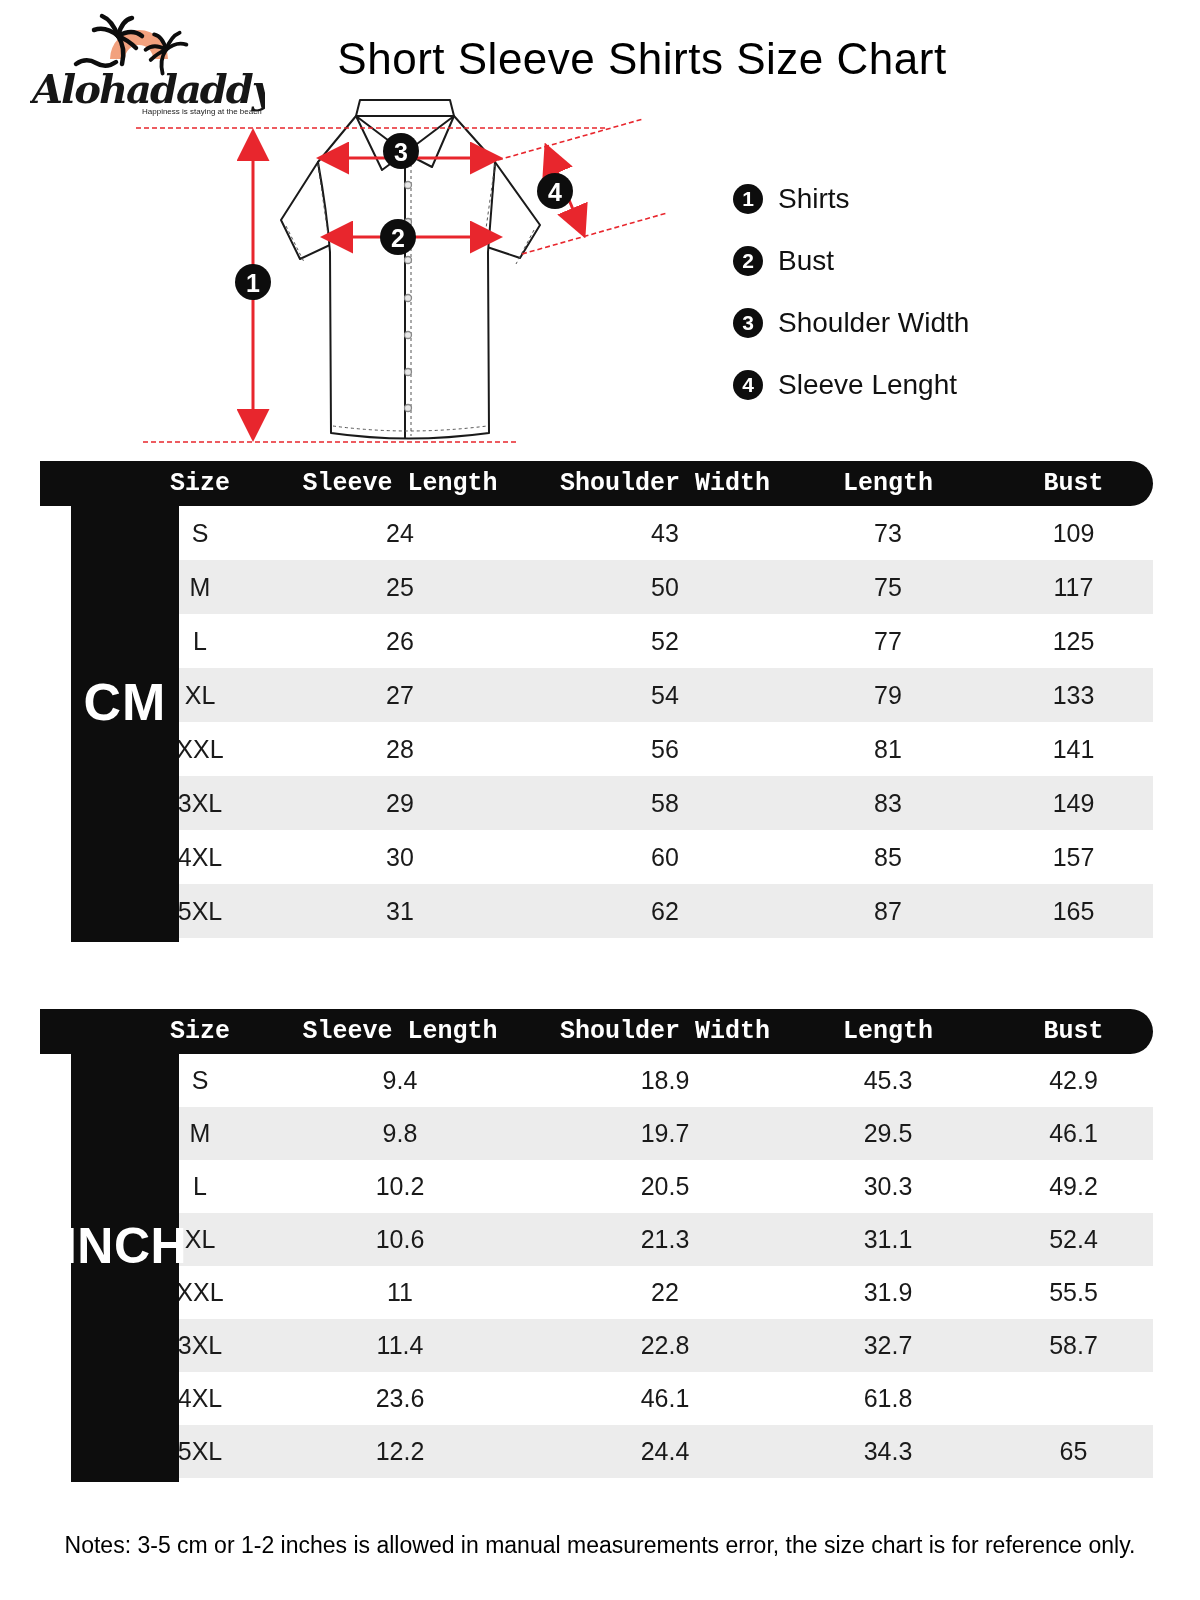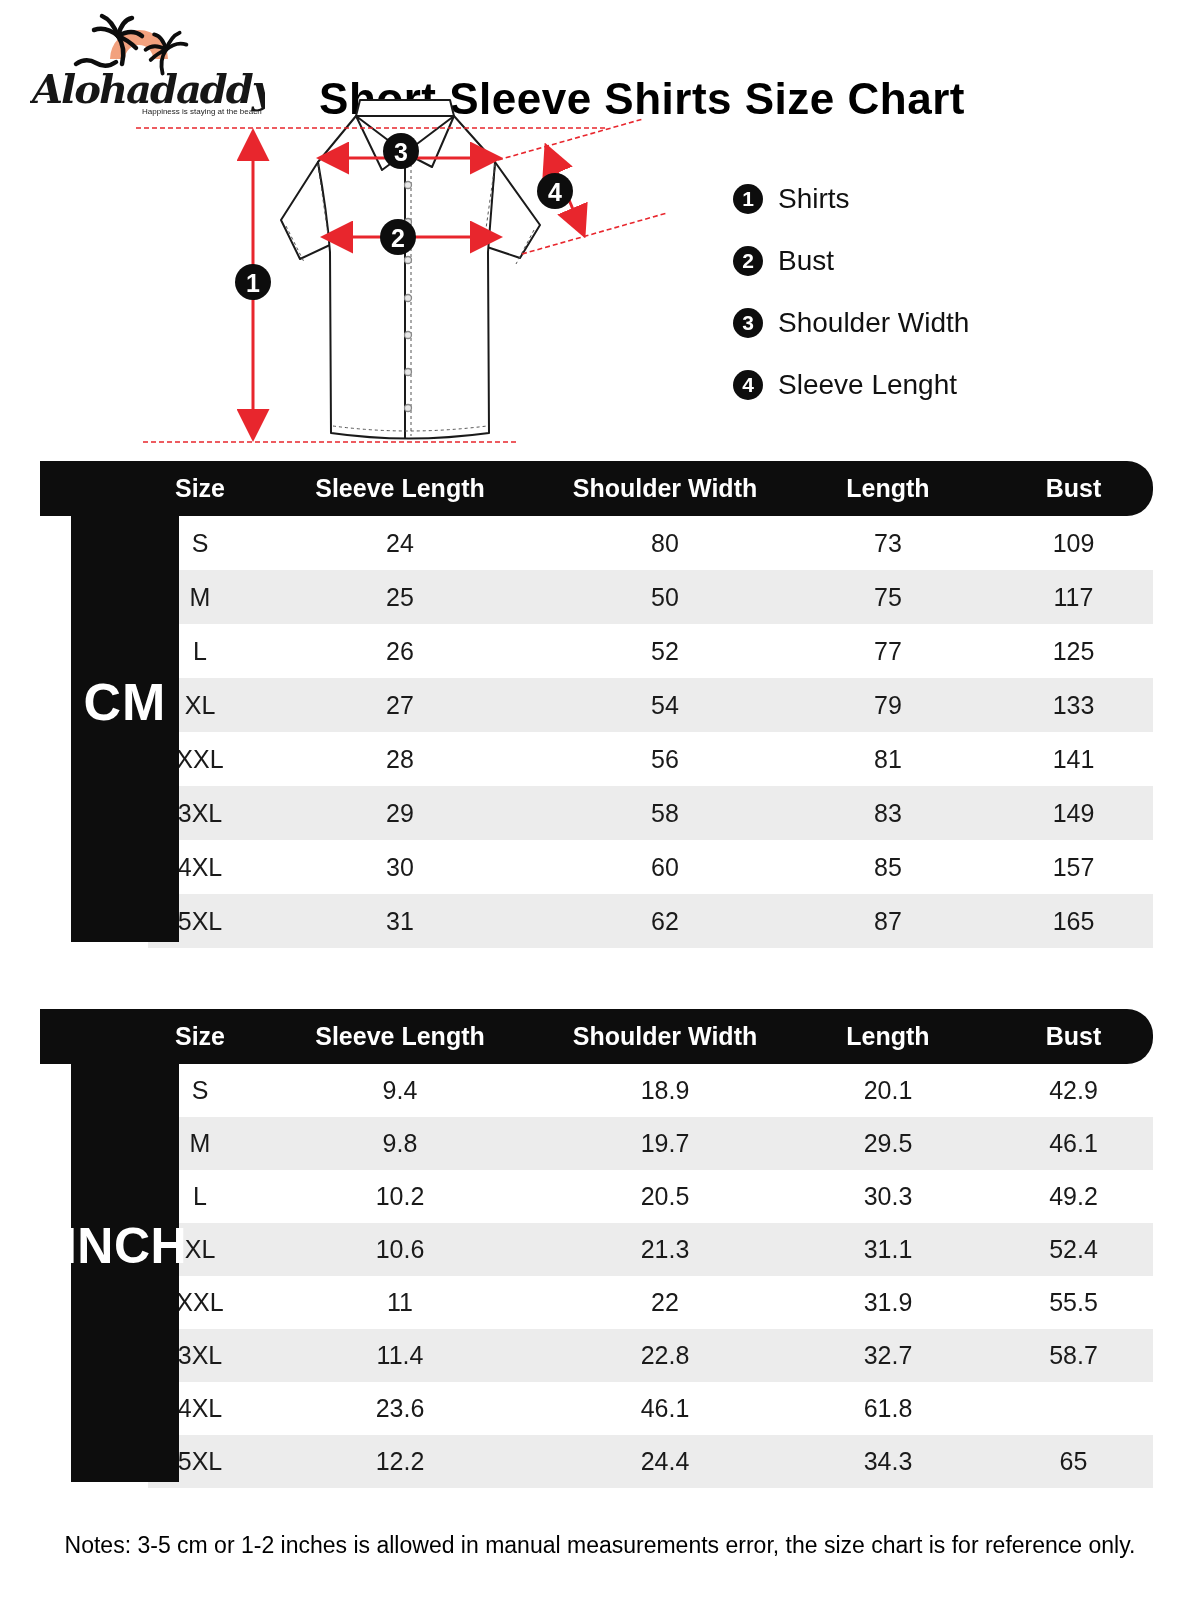--- a/index.html
+++ b/index.html
@@ -2,41 +2,41 @@
 <html><head>
 <meta charset="utf-8">
 <style>
   html,body{margin:0;padding:0;background:#fff;}
   .page{position:relative;width:1200px;height:1600px;background:#ffffff;overflow:hidden;
         font-family:"Liberation Sans",sans-serif;border-radius:18px;}
 
   
   .logo{position:absolute;left:30px;top:4px;}
   .page-title{position:absolute;top:34px;left:642px;transform:translateX(-50%);
-        font-size:44px;font-weight:bold;color:#000;white-space:nowrap;letter-spacing:0.5px;margin-top:40px;}
+        font-size:44px;font-weight:normal;color:#000;white-space:nowrap;letter-spacing:0.5px;}
 
   
   .diagram{position:absolute;left:118px;top:92px;}
   .legend{position:absolute;left:733px;top:176px;display:flex;flex-direction:column;gap:17px;}
   .legend-item{display:flex;align-items:center;gap:15px;height:45px;}
   .badge{width:30px;height:30px;border-radius:50%;background:#0d0d0d;color:#fff;
         display:flex;align-items:center;justify-content:center;font-size:21px;font-weight:bold;flex:0 0 30px;}
   .legend-label{font-size:28px;color:#111;}
 
   
   .size-table{position:absolute;left:40px;width:1115px;}
   .size-table.cm{top:461px;height:481px;}
   .size-table.inch{top:1009px;height:473px;}
   .unit-band{position:absolute;left:0;top:0;bottom:0;width:108px;background:#0d0d0d;
         display:flex;align-items:center;justify-content:center;color:#fff;font-weight:bold;margin-left:31px;}
   .size-table.cm .unit-band{font-size:52px;letter-spacing:1px;}
   .size-table.inch .unit-band{font-size:50px;letter-spacing:0.5px;justify-content:center;}
   .thead{position:relative;display:grid;grid-template-columns:104px 296px 234px 212px 159px;
-        padding-left:108px;width:1005px;height:55px;background:#0d0d0d;
-        border-radius:0 26px 26px 0;}
+        padding-left:108px;width:1005px;height:45px;background:#0d0d0d;
+        border-radius:0 26px 26px 0;font-family:Liberation Mono, monospace;}
   .th{display:flex;align-items:center;justify-content:center;color:#fff;
         font-weight:bold;font-size:25px;}
   .tbody{margin-left:108px;width:1005px;}
   .trow{display:grid;grid-template-columns:104px 296px 234px 212px 159px;background:#ffffff;}
   .size-table.cm  .trow{height:54px;}
   .size-table.inch .trow{height:53px;}
   .trow.alt{background:#ececec;}
   .td{display:flex;align-items:center;justify-content:center;font-size:25px;color:#1a1a1a;}
 
   
@@ -176,21 +176,21 @@
         <div class="th">Size</div>
         <div class="th">Sleeve Length</div>
         <div class="th">Shoulder Width</div>
         <div class="th">Length</div>
         <div class="th">Bust</div>
       </div>
     <div class="tbody">
         <div class="trow">
           <div class="td">S</div>
           <div class="td">24</div>
-          <div class="td">80</div>
+          <div class="td">43</div>
           <div class="td">73</div>
           <div class="td">109</div>
         </div>
         <div class="trow alt">
           <div class="td">M</div>
           <div class="td">25</div>
           <div class="td">50</div>
           <div class="td">75</div>
           <div class="td">117</div>
         </div>
@@ -248,21 +248,21 @@
         <div class="th">Sleeve Length</div>
         <div class="th">Shoulder Width</div>
         <div class="th">Length</div>
         <div class="th">Bust</div>
       </div>
     <div class="tbody">
         <div class="trow">
           <div class="td">S</div>
           <div class="td">9.4</div>
           <div class="td">18.9</div>
-          <div class="td">20.1</div>
+          <div class="td">45.3</div>
           <div class="td">42.9</div>
         </div>
         <div class="trow alt">
           <div class="td">M</div>
           <div class="td">9.8</div>
           <div class="td">19.7</div>
           <div class="td">29.5</div>
           <div class="td">46.1</div>
         </div>
         <div class="trow">

